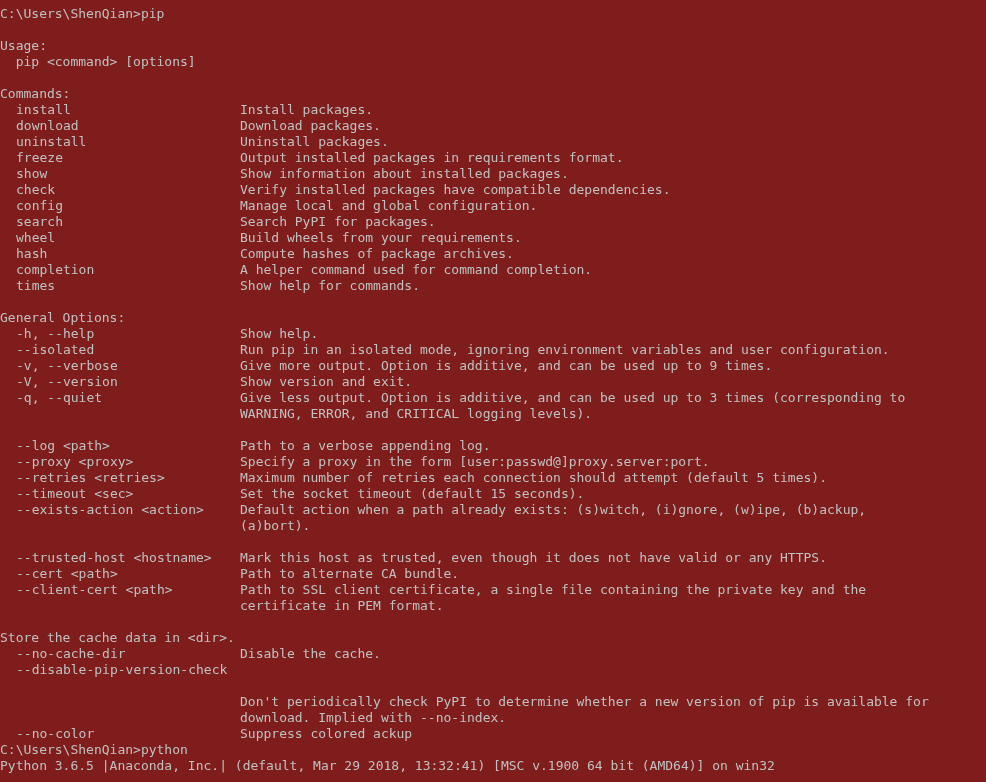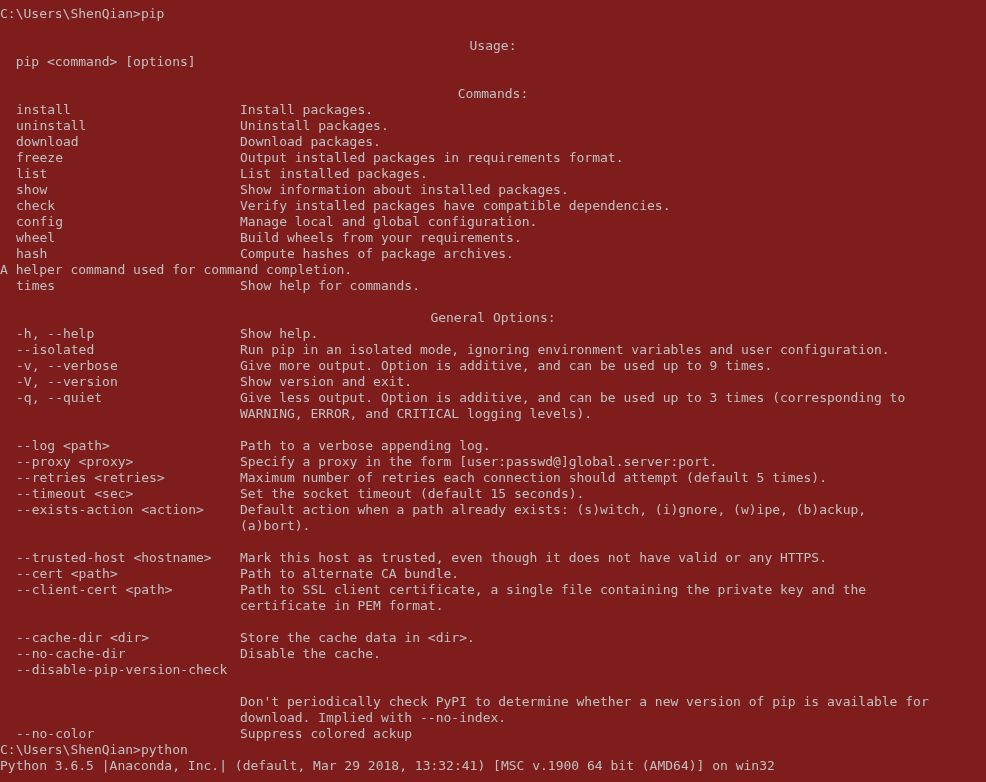--- a/index.html
+++ b/index.html
@@ -65,76 +65,75 @@
     white-space: pre;
     flex: 1;
   }
   .col-desc-indent {
     padding-left: 240px;
     white-space: pre;
   }
   .sect-head {
     white-space: pre;
     padding-left: 0px;
-    text-align: center;
   }
 </style>
 </head>
 <body>
 
 <div id="terminal">
   <div class="screen">
 
     <div class="line">C:\Users\ShenQian&gt;pip</div>
     <div class="line blank"> </div>
 
     <div class="line sect-head">Usage:</div>
     <div class="line">  pip &lt;command&gt; [options]</div>
     <div class="line blank"> </div>
 
     <div class="line sect-head">Commands:</div>
     <div id="commands-list">
         <div class="row"><span class="col-term">install</span><span class="col-desc">Install packages.</span></div>
+        <div class="row"><span class="col-term">download</span><span class="col-desc">Download packages.</span></div>
         <div class="row"><span class="col-term">uninstall</span><span class="col-desc">Uninstall packages.</span></div>
-        <div class="row"><span class="col-term">download</span><span class="col-desc">Download packages.</span></div>
         <div class="row"><span class="col-term">freeze</span><span class="col-desc">Output installed packages in requirements format.</span></div>
-        <div class="row"><span class="col-term">list</span><span class="col-desc">List installed packages.</span></div>
         <div class="row"><span class="col-term">show</span><span class="col-desc">Show information about installed packages.</span></div>
         <div class="row"><span class="col-term">check</span><span class="col-desc">Verify installed packages have compatible dependencies.</span></div>
         <div class="row"><span class="col-term">config</span><span class="col-desc">Manage local and global configuration.</span></div>
+        <div class="row"><span class="col-term">search</span><span class="col-desc">Search PyPI for packages.</span></div>
         <div class="row"><span class="col-term">wheel</span><span class="col-desc">Build wheels from your requirements.</span></div>
         <div class="row"><span class="col-term">hash</span><span class="col-desc">Compute hashes of package archives.</span></div>
-        <div class="row"><span class="col-desc">A helper command used for command completion.</span></div>
+        <div class="row"><span class="col-term">completion</span><span class="col-desc">A helper command used for command completion.</span></div>
         <div class="row"><span class="col-term">times</span><span class="col-desc">Show help for commands.</span></div>
       </div>
 
     <div class="line blank"> </div>
 
     <div class="line sect-head">General Options:</div>
     <div id="options-list">
         <div class="row"><span class="col-term">-h, --help</span><span class="col-desc">Show help.</span></div>
         <div class="row"><span class="col-term">--isolated</span><span class="col-desc">Run pip in an isolated mode, ignoring environment variables and user configuration.</span></div>
         <div class="row"><span class="col-term">-v, --verbose</span><span class="col-desc">Give more output. Option is additive, and can be used up to 9 times.</span></div>
         <div class="row"><span class="col-term">-V, --version</span><span class="col-desc">Show version and exit.</span></div>
         <div class="row"><span class="col-term">-q, --quiet</span><span class="col-desc">Give less output. Option is additive, and can be used up to 3 times (corresponding to</span></div>
         <div class="row"><span class="col-desc-indent">WARNING, ERROR, and CRITICAL logging levels).</span></div>
         <div class="line blank"> </div>
         <div class="row"><span class="col-term">--log &lt;path&gt;</span><span class="col-desc">Path to a verbose appending log.</span></div>
-        <div class="row"><span class="col-term">--proxy &lt;proxy&gt;</span><span class="col-desc">Specify a proxy in the form [user:passwd@]global.server:port.</span></div>
+        <div class="row"><span class="col-term">--proxy &lt;proxy&gt;</span><span class="col-desc">Specify a proxy in the form [user:passwd@]proxy.server:port.</span></div>
         <div class="row"><span class="col-term">--retries &lt;retries&gt;</span><span class="col-desc">Maximum number of retries each connection should attempt (default 5 times).</span></div>
         <div class="row"><span class="col-term">--timeout &lt;sec&gt;</span><span class="col-desc">Set the socket timeout (default 15 seconds).</span></div>
         <div class="row"><span class="col-term">--exists-action &lt;action&gt;</span><span class="col-desc">Default action when a path already exists: (s)witch, (i)gnore, (w)ipe, (b)ackup,</span></div>
         <div class="row"><span class="col-desc-indent">(a)bort).</span></div>
         <div class="line blank"> </div>
         <div class="row"><span class="col-term">--trusted-host &lt;hostname&gt;</span><span class="col-desc">Mark this host as trusted, even though it does not have valid or any HTTPS.</span></div>
         <div class="row"><span class="col-term">--cert &lt;path&gt;</span><span class="col-desc">Path to alternate CA bundle.</span></div>
         <div class="row"><span class="col-term">--client-cert &lt;path&gt;</span><span class="col-desc">Path to SSL client certificate, a single file containing the private key and the</span></div>
         <div class="row"><span class="col-desc-indent">certificate in PEM format.</span></div>
         <div class="line blank"> </div>
-        <div class="row"><span class="col-term">--cache-dir &lt;dir&gt;</span><span class="col-desc">Store the cache data in &lt;dir&gt;.</span></div>
+        <div class="row"><span class="col-desc">Store the cache data in &lt;dir&gt;.</span></div>
         <div class="row"><span class="col-term">--no-cache-dir</span><span class="col-desc">Disable the cache.</span></div>
         <div class="row"><span class="col-term">--disable-pip-version-check</span><span class="col-desc"></span></div>
         <div class="line blank"> </div>
         <div class="row"><span class="col-desc-indent">Don't periodically check PyPI to determine whether a new version of pip is available for</span></div>
         <div class="row"><span class="col-desc-indent">download. Implied with --no-index.</span></div>
         <div class="row"><span class="col-term">--no-color</span><span class="col-desc">Suppress colored ackup</span></div>
       </div>
 
     <div class="line">C:\Users\ShenQian&gt;python</div>
     <div class="line">Python 3.6.5 |Anaconda, Inc.| (default, Mar 29 2018, 13:32:41) [MSC v.1900 64 bit (AMD64)] on win32</div>

